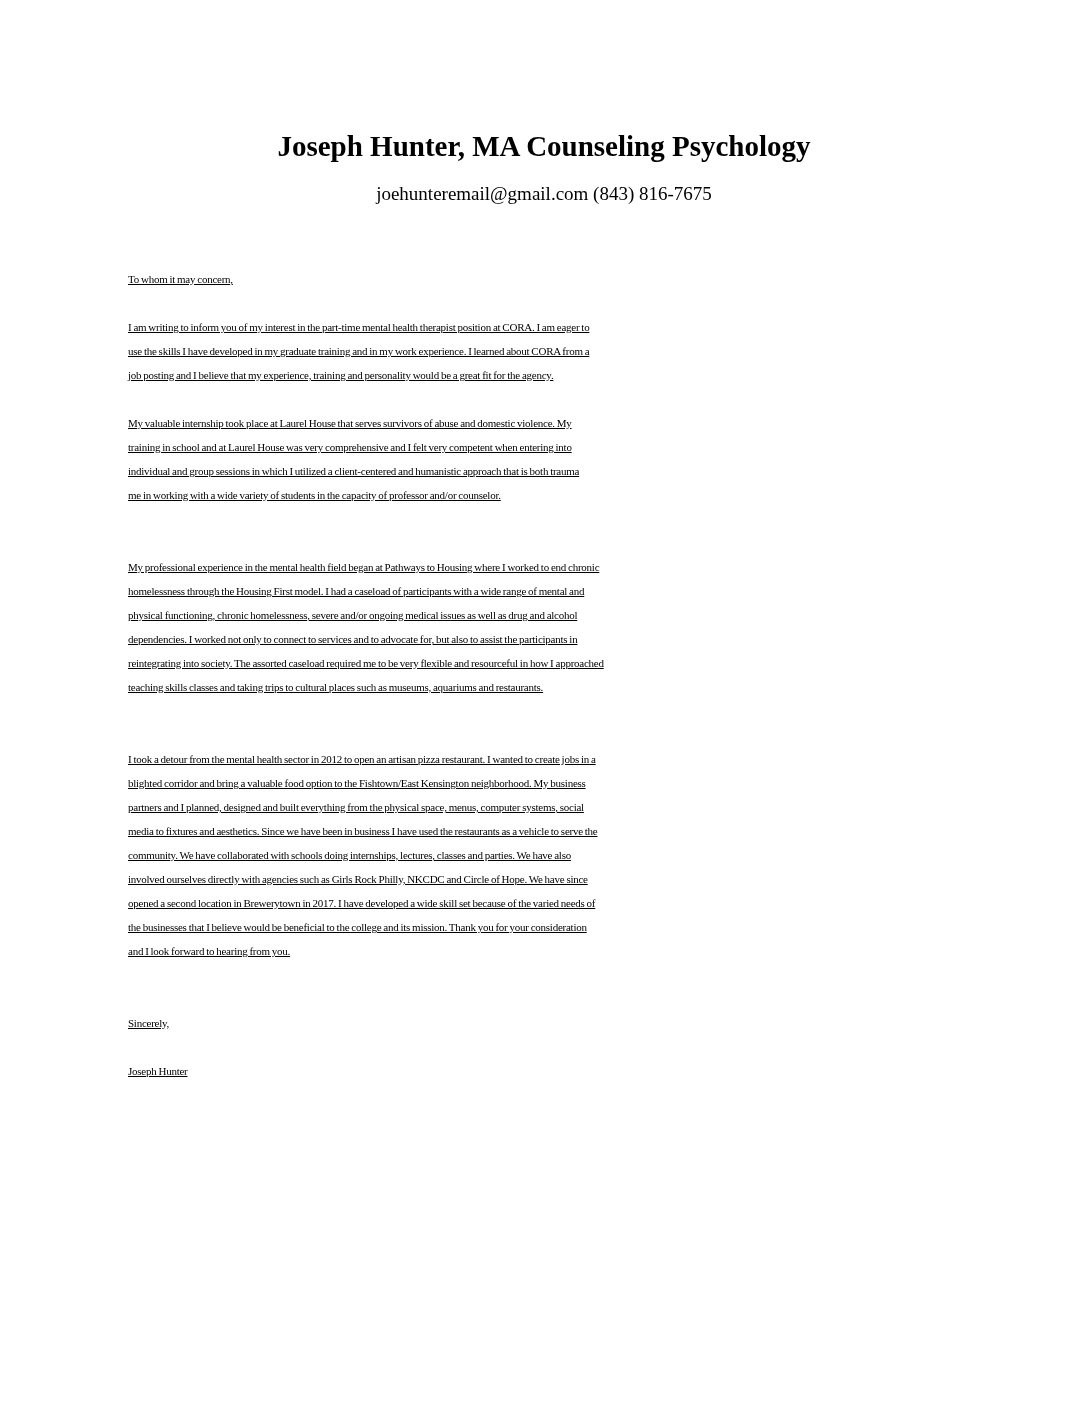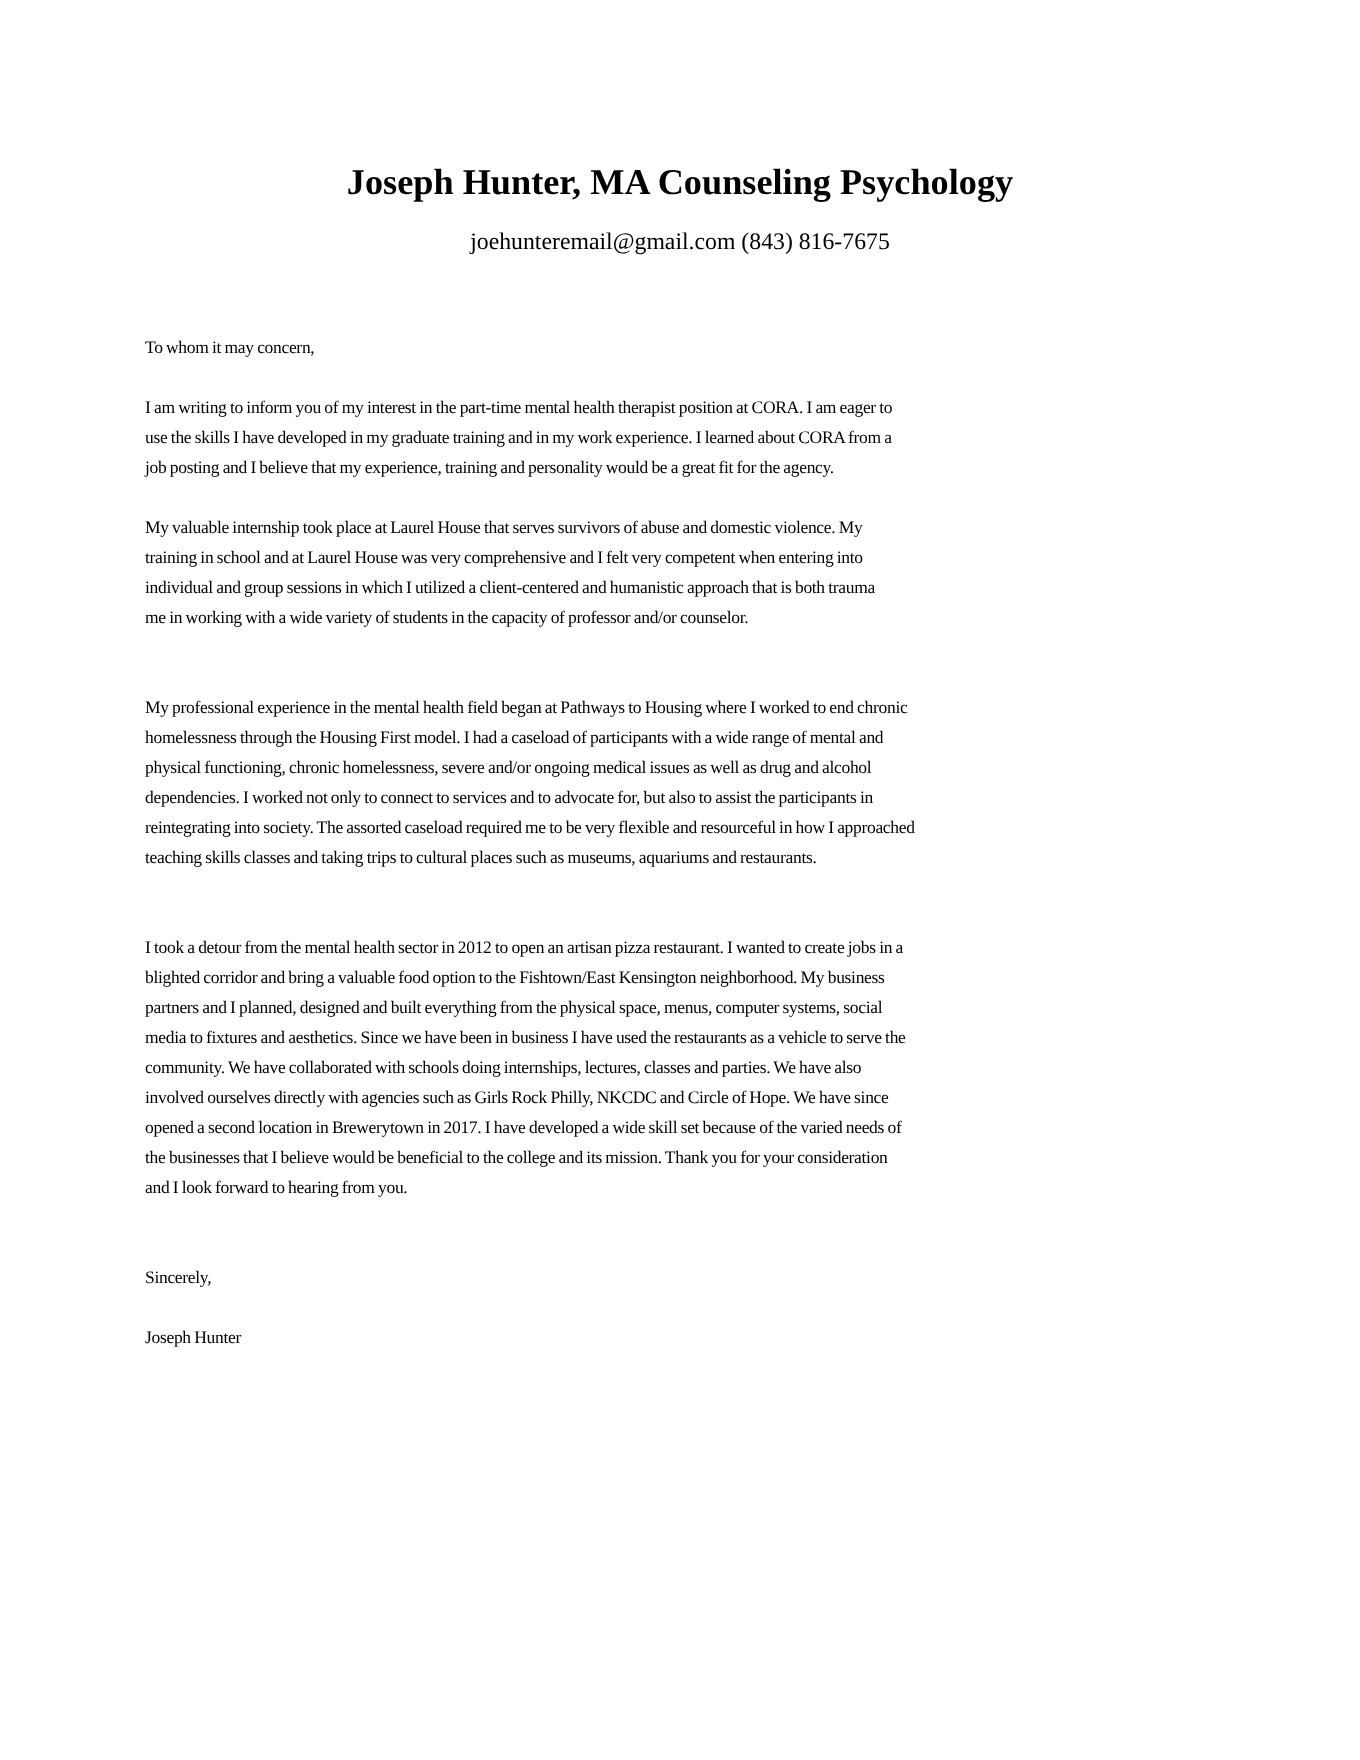--- a/index.html
+++ b/index.html
@@ -39,26 +39,27 @@
       font-size: 19px;
       line-height: 26px;
     }
     .address {
       top: 192px;
       font-size: 19px;
       line-height: 26px;
     }
     .body-text {
       position: absolute;
-      left: 116px;
+      left: 128px;
       width: 840px;
-      font-size: 14px;
+      font-size: 11px;
       line-height: 24px;
       letter-spacing: -0.25px;
       word-spacing: -0.5px;
+      text-decoration: underline;
     }
     .salutation { top: 267px; }
     .p1 { top: 315px; }
     .p2 { top: 411px; }
     .p3 { top: 555px; }
     .p4 { top: 747px; }
     .closing { top: 1011px; }
     .signature { top: 1059px; }
     .line {
       display: block;

